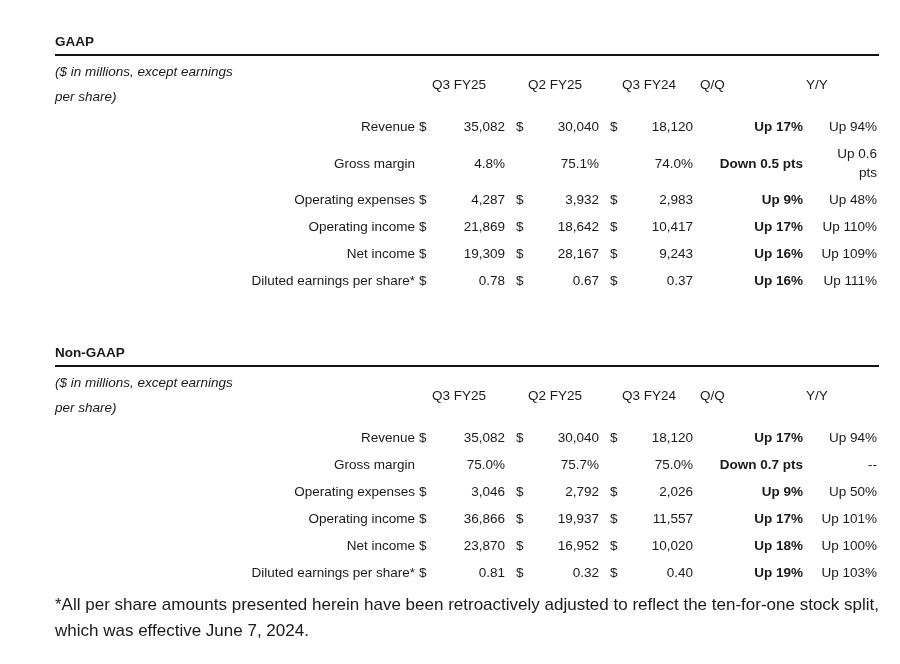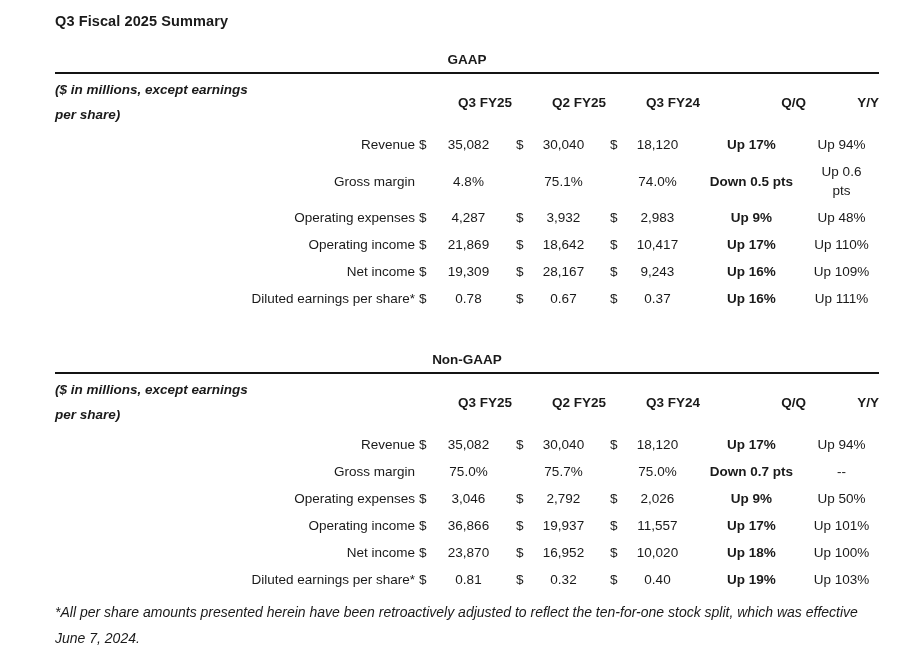--- a/index.html
+++ b/index.html
@@ -6,53 +6,52 @@
   body {
     width: 900px; height: 664px; overflow: hidden;
     font-family: "Liberation Sans", sans-serif;
     color: #1a1a1a;
     -webkit-font-smoothing: antialiased;
   }
   .page { padding: 12px 21px 0 55px; width: 824px; }
   .title { font-size: 14.5px; font-weight: bold; line-height: 18px; letter-spacing: 0.1px; }
 
   .tbl-section { margin-top: 20px; }
-  .tbl-section.second { margin-top: 38px; }
+  .tbl-section.second { margin-top: 49px; }
 
   .section-title {
-    text-align: center; font-weight: bold; font-size: 13.5px;
+    font-weight: bold; font-size: 13.5px;
     line-height: 19px; padding-bottom: 3px;
     border-bottom: 2px solid #141414;
   }
 
   table { border-collapse: collapse; table-layout: fixed; width: 824px; }
 
   th, td { font-size: 13.5px; vertical-align: middle; }
 
   th.note {
-    font-style: italic; font-weight: bold; text-align: left;
+    font-style: italic; font-weight: normal; text-align: left;
     white-space: pre-line; line-height: 25px; padding: 3px 0 4px;
   }
-  th.colh { text-align: right; font-weight: bold; padding: 0; }
+  th.colh { text-align: left; font-weight: normal; padding: 0; }
 
   td { padding: 4px 0; line-height: 19px; }
   td.lbl { text-align: right; }
   td.dol { text-align: left; padding-left: 4px; }
-  td.val { text-align: center; padding-right: 7px; }
+  td.val { text-align: right; padding-right: 7px; }
   td.qq  { padding-right: 3px; font-weight: bold; }
   td.yy  { padding-right: 2px; white-space: pre-line; }
 
-  .footnote { margin-top: 6px; font-size: 14px; line-height: 26px; width: 824px; font-style: italic; }
+  .footnote { margin-top: 6px; font-size: 17px; line-height: 26px; width: 824px; }
 </style>
 </head>
 <body>
 
 <div class="page">
 
-  <div class="title">Q3 Fiscal 2025 Summary</div>
 
   <section class="tbl-section">
     <div class="section-title">GAAP</div>
     <table>
       <colgroup>
         <col style="width:360px">
           <col style="width:17px">
           <col style="width:80px">
         <col style="width:16px">
           <col style="width:78px">

